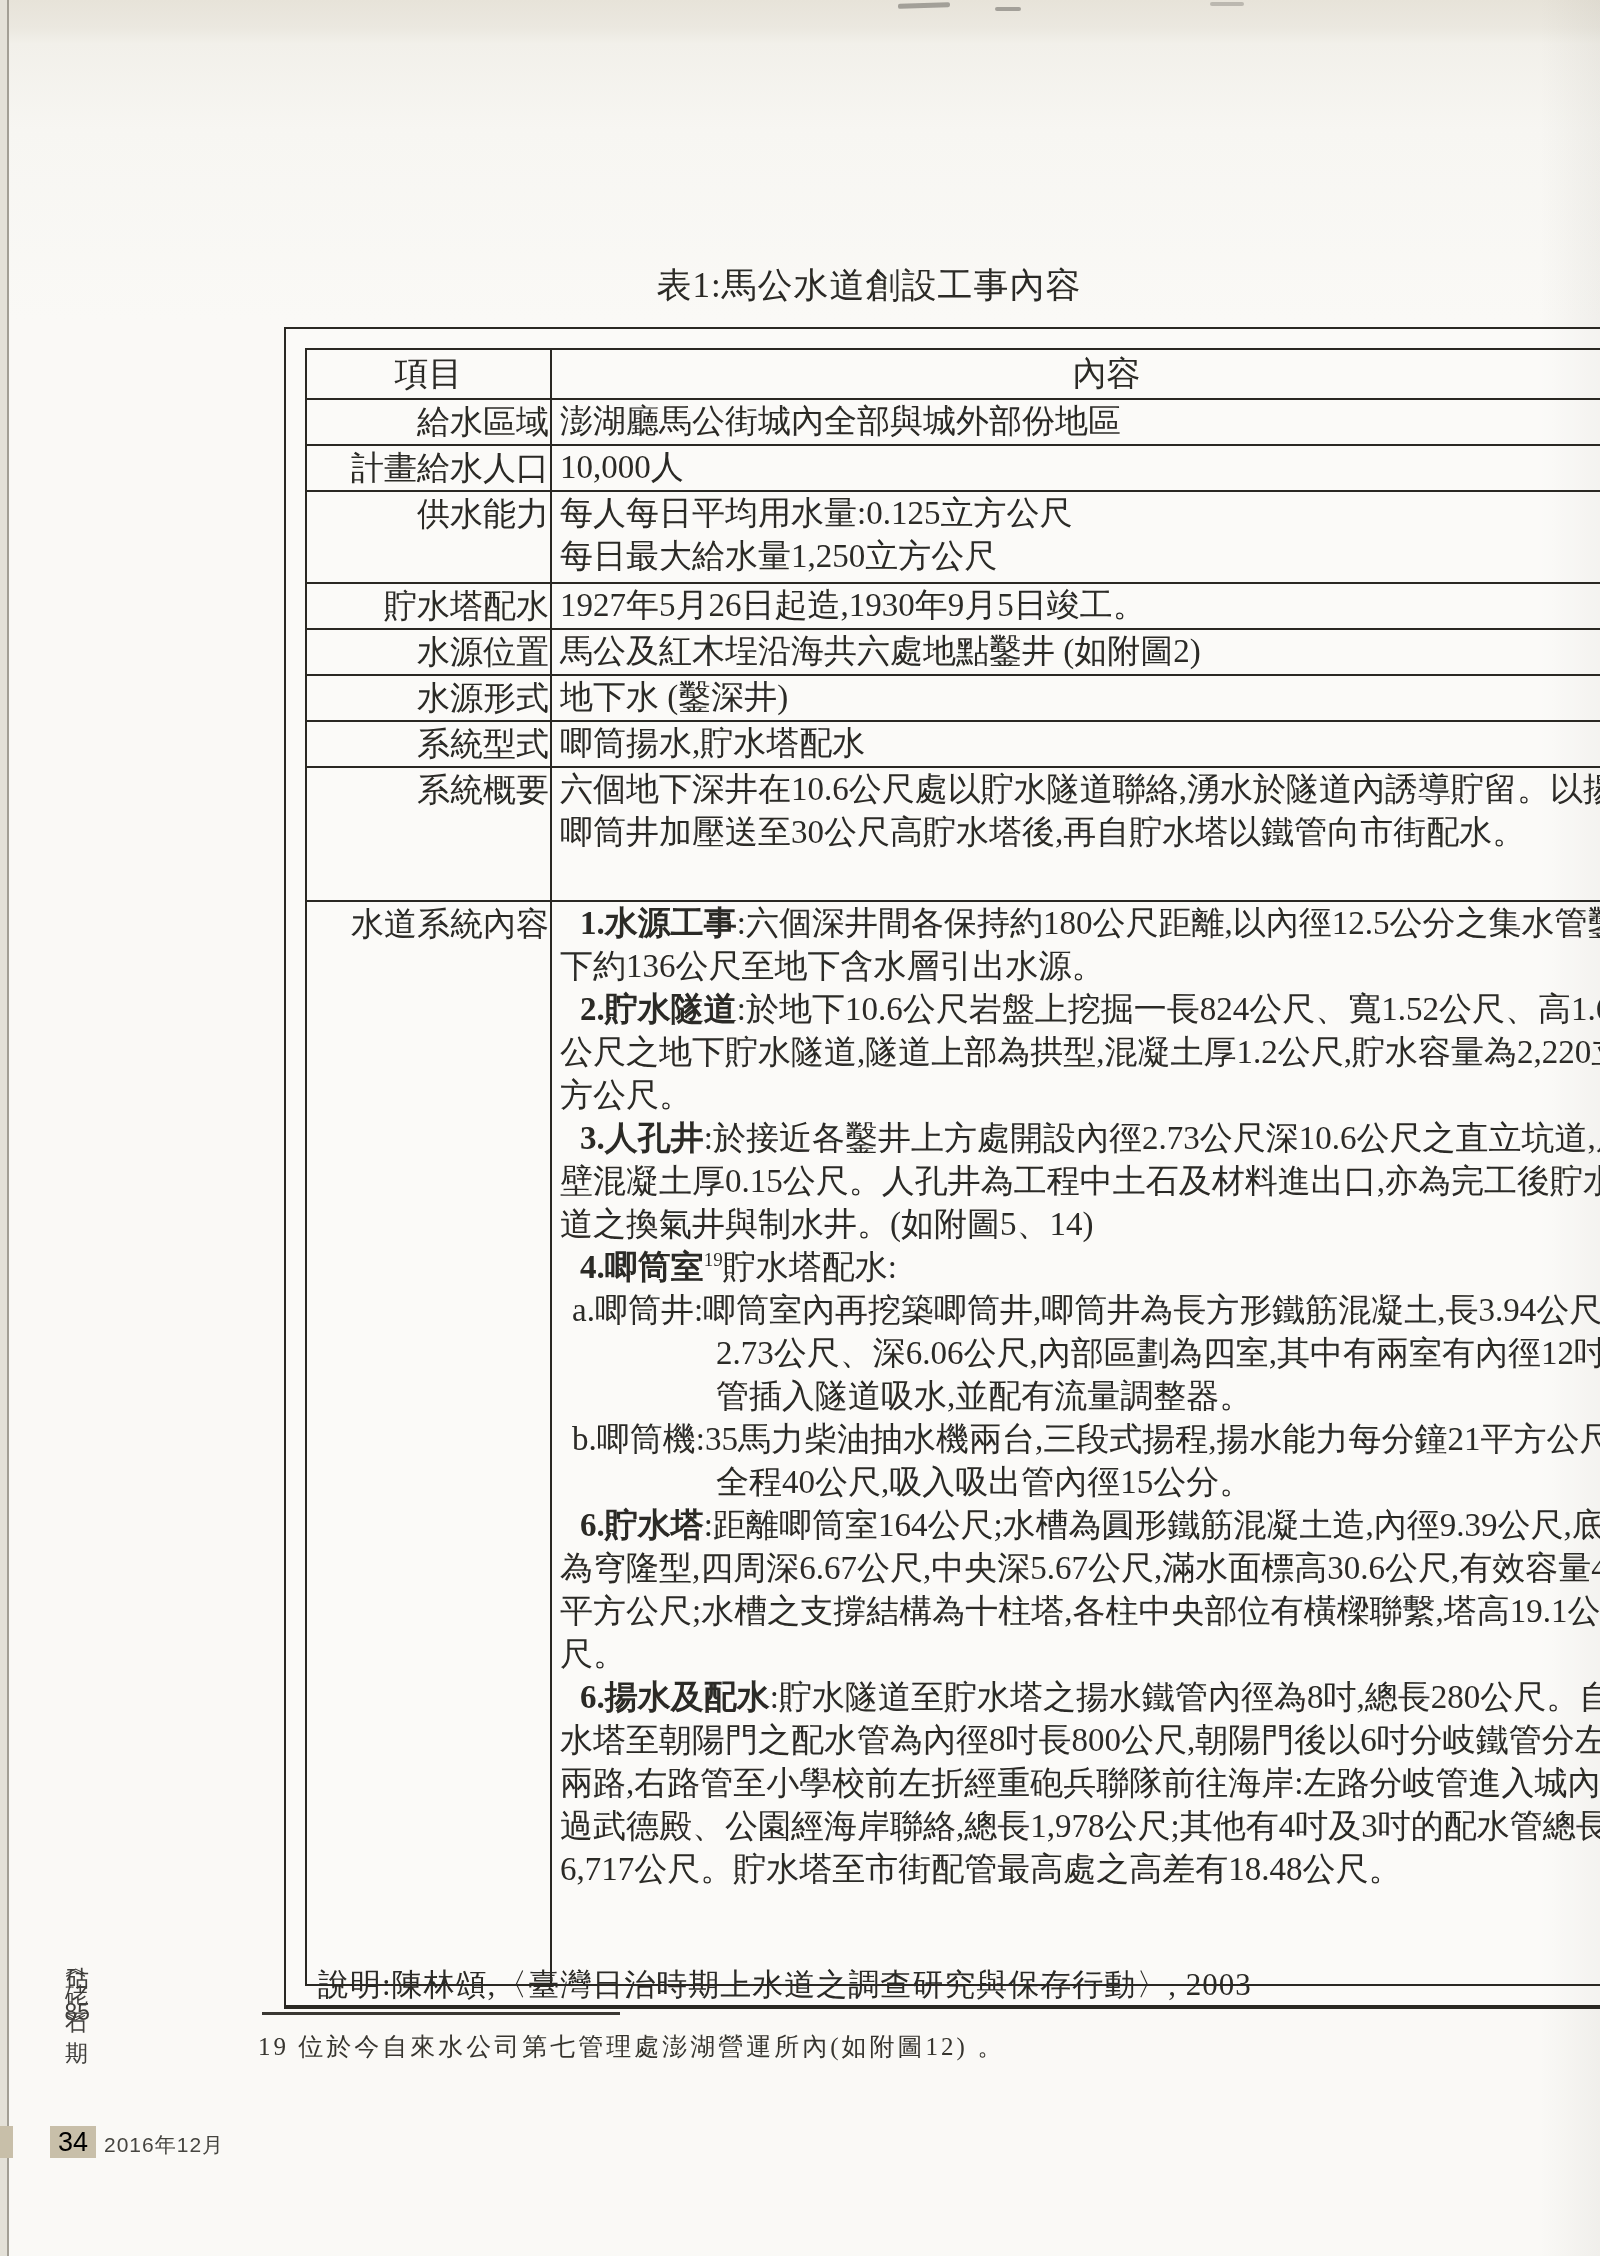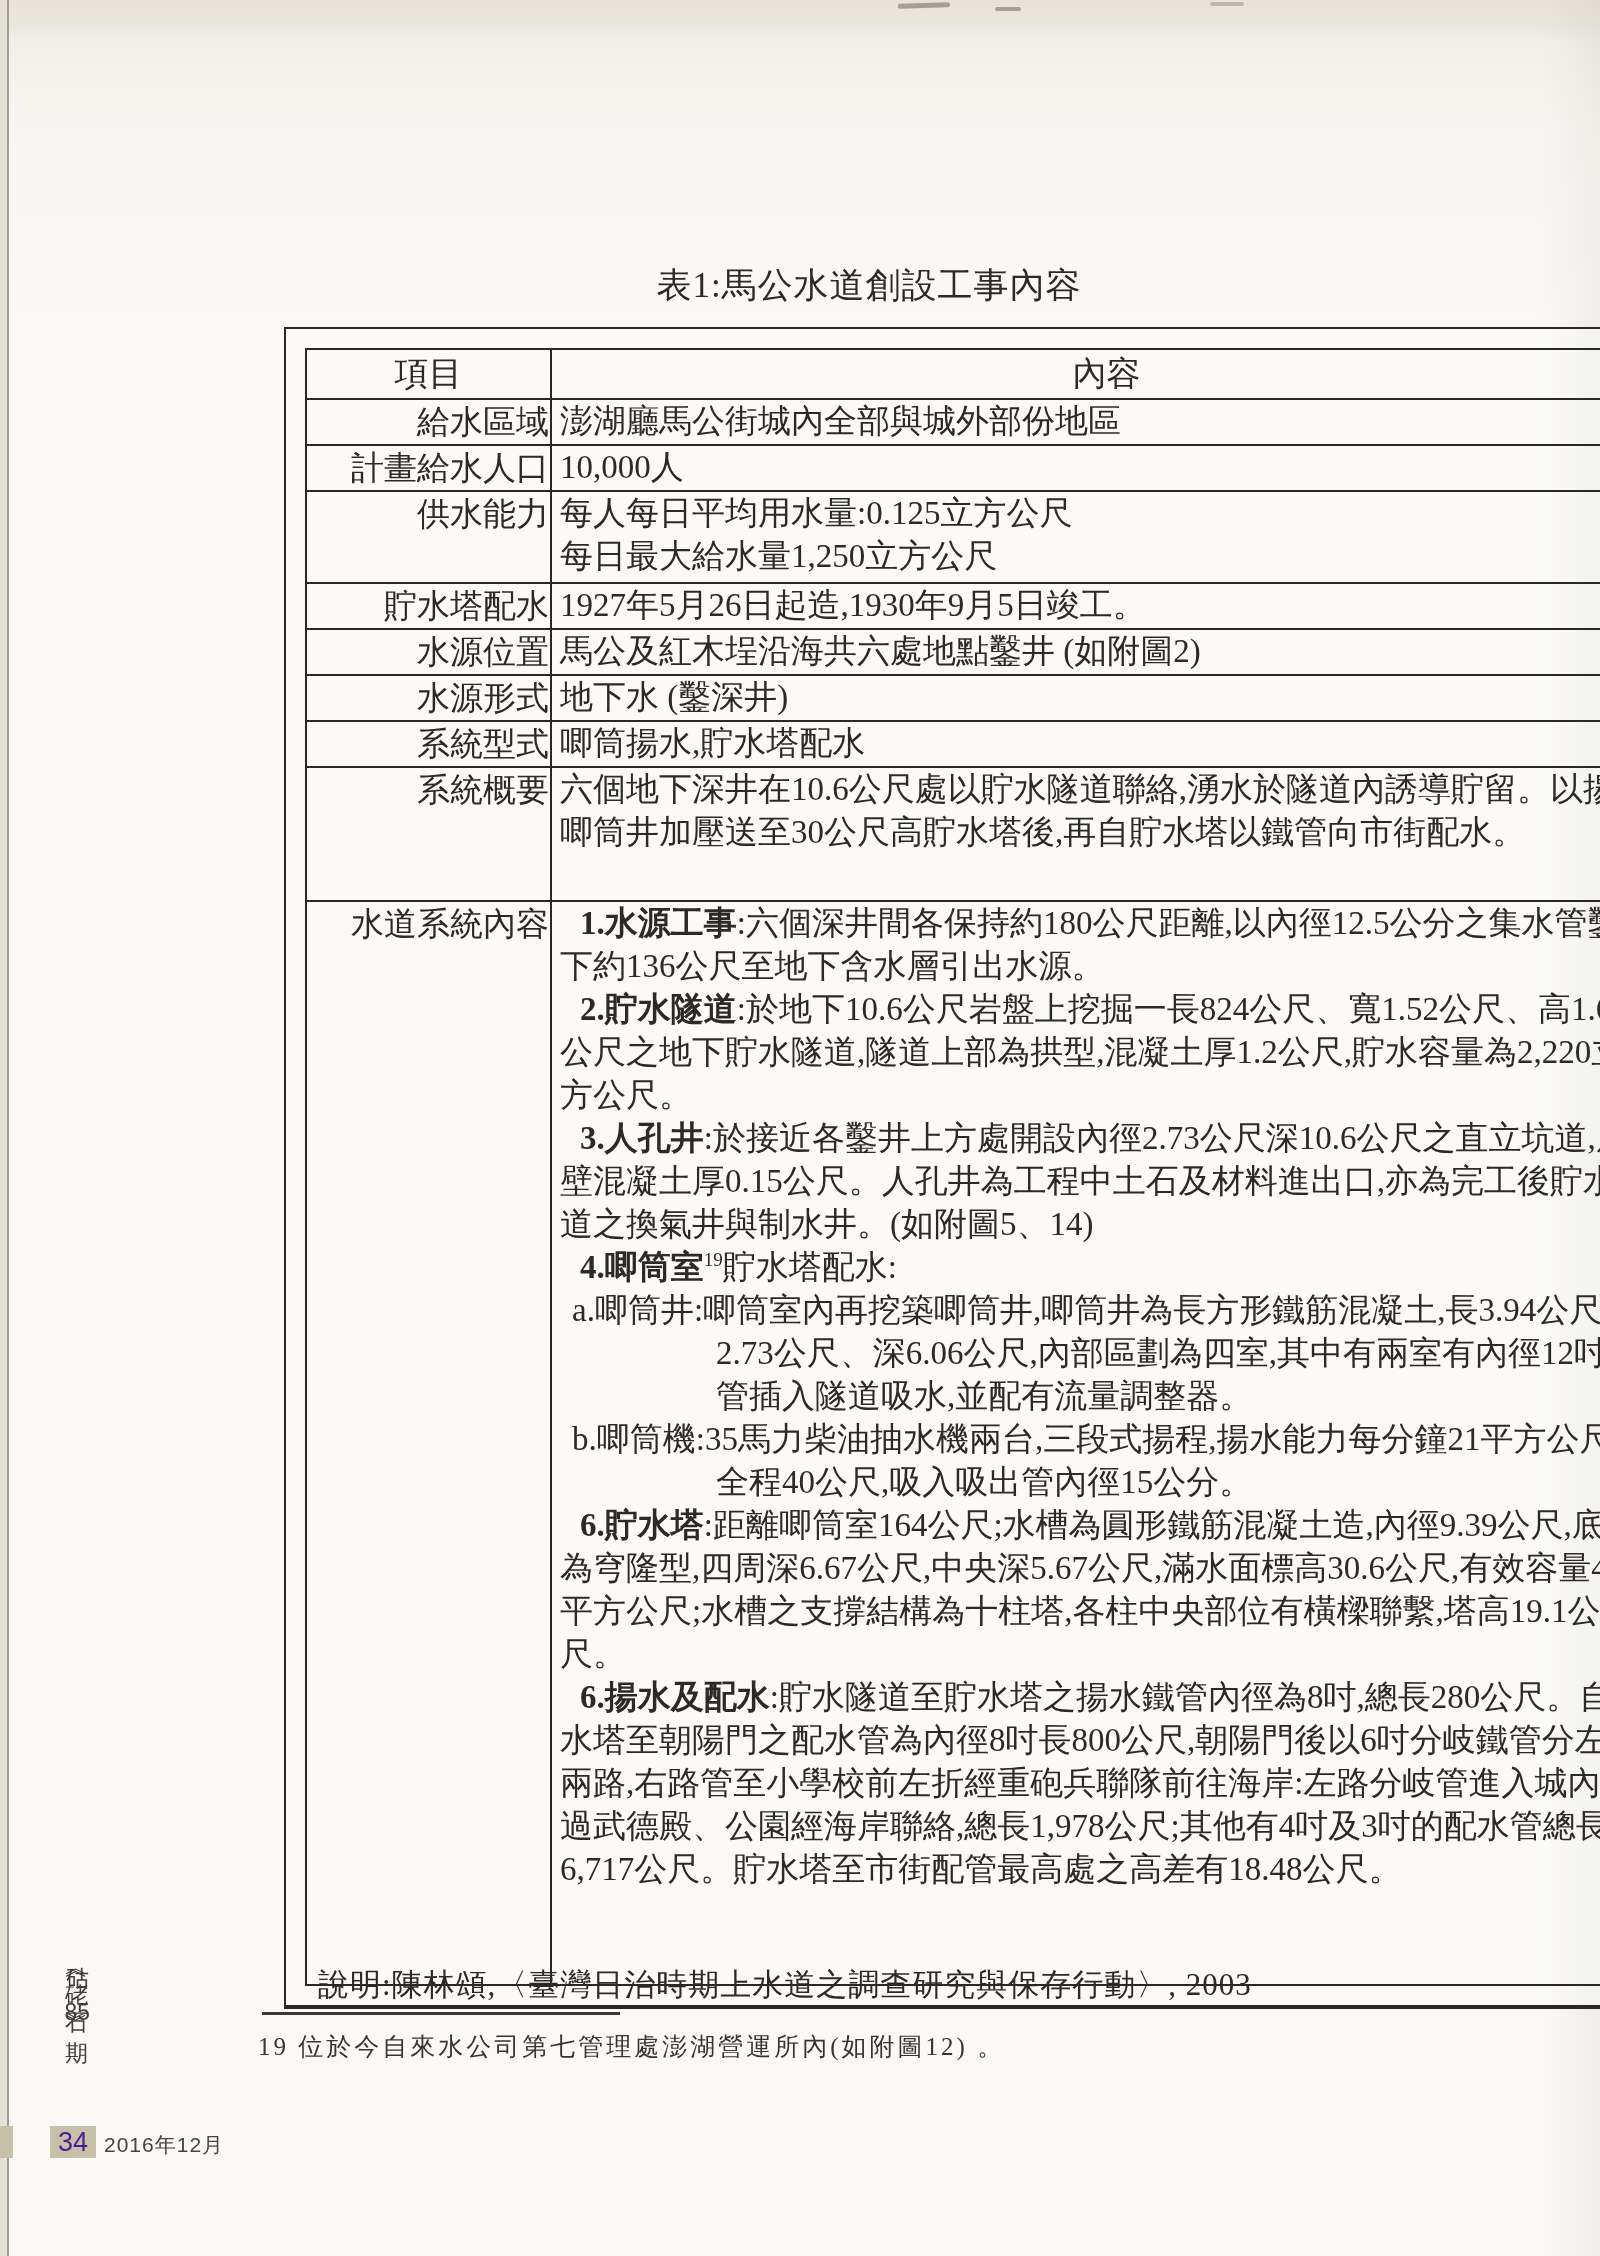--- a/index.html
+++ b/index.html
@@ -42,21 +42,21 @@
   .fn-rule { position:absolute; left:262px; top:2012px; width:358px; height:3px; background:#3a3833; }
   .footnote { position:absolute; left:258px; top:2030px; font-size:25px; letter-spacing:3px; color:#37352f; }
 
   .sidebar { position:absolute; left:62px; top:1962px; height:180px;
     writing-mode:vertical-rl; text-orientation:mixed;
     font-family:"Liberation Sans", sans-serif; font-size:23px; letter-spacing:3px; color:#3f3e3b; }
   .sidebar .issue-num { text-combine-upright:all; letter-spacing:0; }
 
   .edge-badge { position:absolute; left:0; top:2126px; width:13px; height:32px; background:#c8bfa9; }
   .footer-badge { position:absolute; left:50px; top:2126px; width:46px; height:32px;
-    background:#c8bfa9; color:#4c1d95; font-family:"Liberation Sans",sans-serif;
+    background:#c8bfa9; color:#000000; font-family:"Liberation Sans",sans-serif;
     font-size:27px; text-align:center; line-height:32px; }
   .footer-date { position:absolute; left:104px; top:2131px;
     font-family:"Liberation Sans",sans-serif; font-size:21px; color:#45443f; letter-spacing:1px; }
 </style>
 </head>
 <body>
 
 <div class="page">
 
   <div class="left-edge-strip"></div>

